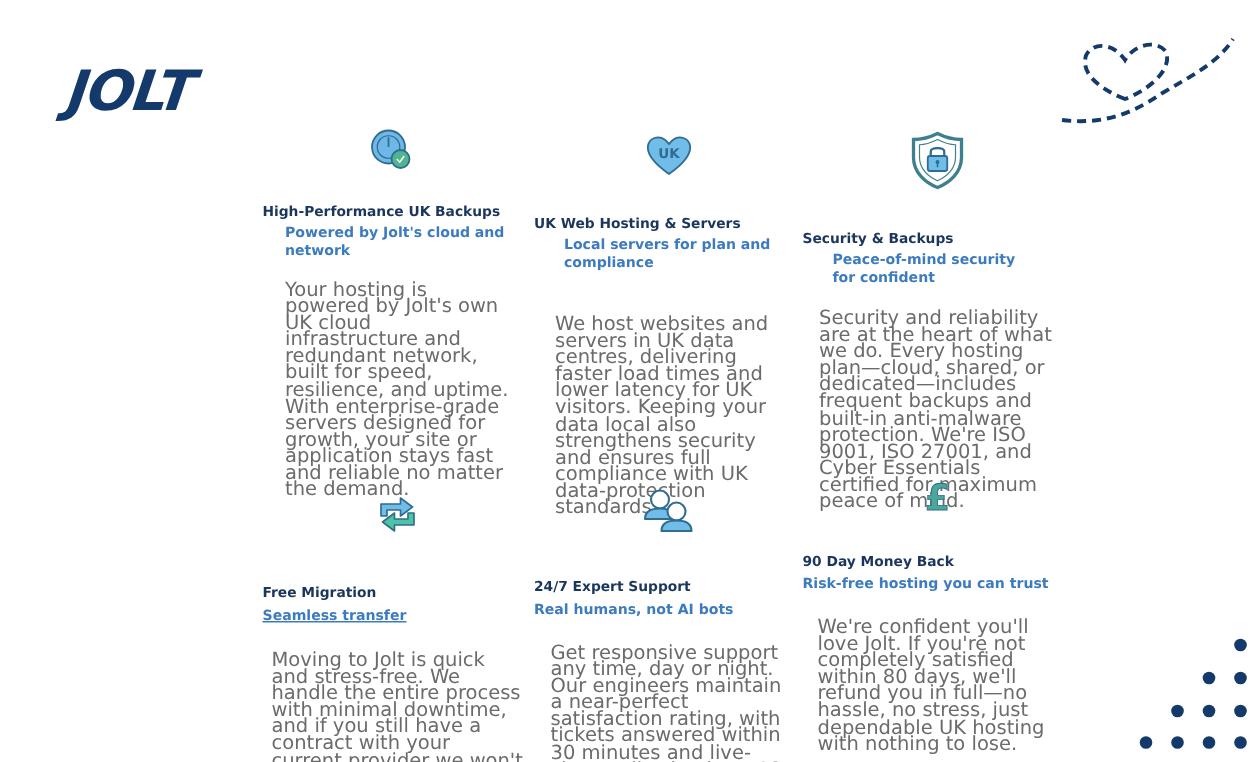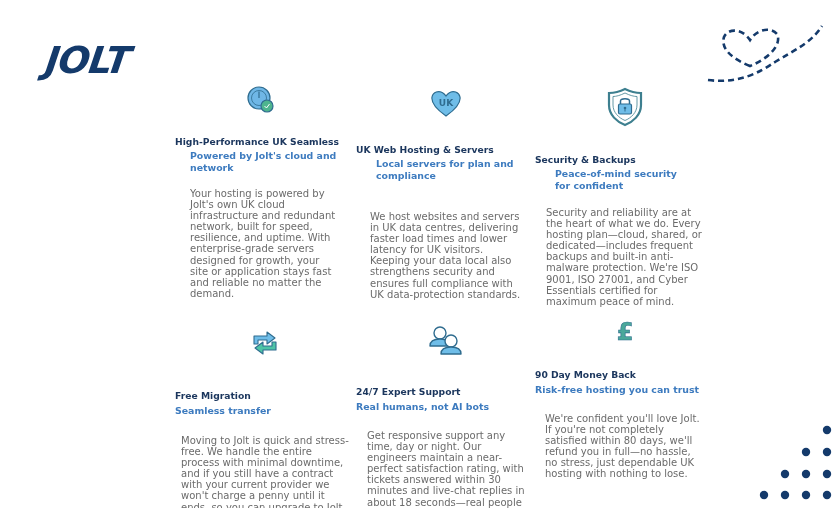--- a/index.html
+++ b/index.html
@@ -29,21 +29,21 @@
   }
   .card-title {
     font-size:9.2px; font-weight:bold; color:#1b365d;
     margin-top:0; line-height:12px;
   }
   .card-sub {
     font-size:9.4px; font-weight:bold; color:#3d7bbf;
     line-height:12px; margin-top:2px;
   }
   .card-desc {
-    font-size:10px; color:#6b6b6b; line-height:11.1px;
+    font-size:13px; color:#6b6b6b; line-height:11.1px;
     margin:0 auto;
   }
 </style>
 </head>
 <body>
 
 <div class="logo">JOLT</div>
 
 <svg class="deco-heart" width="130" height="70" viewBox="0 0 130 70">
   <path d="M8,58 C40,62 60,50 75,40 C95,28 112,20 122,4" fill="none" stroke="#143a6b" stroke-width="2.6" stroke-dasharray="6,4"></path>
@@ -68,21 +68,21 @@
 <div class="card" style="left:175px; top:84px;">
   <div class="icon-wrap" style="margin-left:-4px;">
     <svg width="30" height="30" viewBox="0 0 30 30">
       <circle cx="13" cy="13" r="11" fill="#6fb7e6" stroke="#2f6c8f" stroke-width="1.2"></circle>
       <circle cx="13" cy="13" r="7.5" fill="none" stroke="#2f6c8f" stroke-width="0.8"></circle>
       <line x1="13" y1="13" x2="13" y2="6.5" stroke="#2f6c8f" stroke-width="1.2"></line>
       <circle cx="21" cy="21" r="6" fill="#4eb58e" stroke="#2f6c8f" stroke-width="1.2"></circle>
       <path d="M18.5,21 L20.5,23 L23.5,19" stroke="#ffffff" stroke-width="1" fill="none"></path>
     </svg>
   </div>
-  <div class="card-title" style="margin-top:20px;">High-Performance UK Seamless</div>
+  <div class="card-title" style="margin-top:20px;">High-Performance UK Backups</div>
   <div class="card-sub" style="width:150px; margin:2px auto 0;">Powered by Jolt's cloud and network</div>
   <div class="card-desc" style="width:150px; margin-top:14px;">Your hosting is powered by Jolt's own UK cloud infrastructure and redundant network, built for speed, resilience, and uptime. With enterprise-grade servers designed for growth, your site or application stays fast and reliable no matter the demand.</div>
 </div>
 
 <div class="card" style="left:356px; top:88px;">
   <div class="icon-wrap">
     <svg width="32" height="30" viewBox="0 0 32 30">
       <path d="M16,27 C6,20 1,14 2,8 C3,3 9,1 13,4 C14.5,5 15.5,6.5 16,7 C16.5,6.5 17.5,5 19,4 C23,1 29,3 30,8 C31,14 26,20 16,27 Z" fill="#6fbde8" stroke="#2f6c8f" stroke-width="1.2"></path>
       <text x="16" y="16.5" text-anchor="middle" font-family="DejaVu Sans, sans-serif" font-weight="bold" font-size="9" fill="#2f6c8f">UK</text>
     </svg>
@@ -109,21 +109,21 @@
 </div>
 
 <div class="card" style="left:175px; top:327px;">
   <div class="icon-wrap">
     <svg width="30" height="30" viewBox="0 0 30 30">
       <path d="M4,16 L4,8 L17,8 L17,4 L25,10 L17,16 L17,12 L8,12 L8,16 Z" fill="#6fbde8" stroke="#2f6c8f" stroke-width="1.1" stroke-linejoin="round"></path>
       <path d="M26,14 L26,22 L13,22 L13,26 L5,20 L13,14 L13,18 L22,18 L22,14 Z" fill="#4ec4a6" stroke="#2f6c8f" stroke-width="1.1" stroke-linejoin="round"></path>
     </svg>
   </div>
   <div class="card-title" style="margin-top:31px;">Free Migration</div>
-  <div class="card-sub" style="margin-top:3px;">Seamless transfer</div>
+  <div class="card-sub" style="margin-top:3px;text-decoration:underline;">Seamless transfer</div>
   <div class="card-desc" style="width:168px; margin-top:18px;">Moving to Jolt is quick and stress-free. We handle the entire process with minimal downtime, and if you still have a contract with your current provider we won't charge a penny until it ends, so you can upgrade to Jolt hosting without delay.</div>
 </div>
 
 <div class="card" style="left:356px; top:323px;">
   <div class="icon-wrap" style="height:34px;">
     <svg width="36" height="32" viewBox="0 0 36 32">
       <circle cx="12" cy="9" r="6" fill="#ffffff" stroke="#2f6c8f" stroke-width="1.4"></circle>
       <path d="M2,22 C2,17 6,15 12,15 C16,15 19,16 20,18 L20,22 Z" fill="#6fbde8" stroke="#2f6c8f" stroke-width="1.4" stroke-linejoin="round"></path>
       <circle cx="23" cy="17" r="6" fill="#ffffff" stroke="#2f6c8f" stroke-width="1.4"></circle>
       <path d="M13,30 C13,25 17,23 23,23 C29,23 33,25 33,30 Z" fill="#6fbde8" stroke="#2f6c8f" stroke-width="1.4" stroke-linejoin="round"></path>

